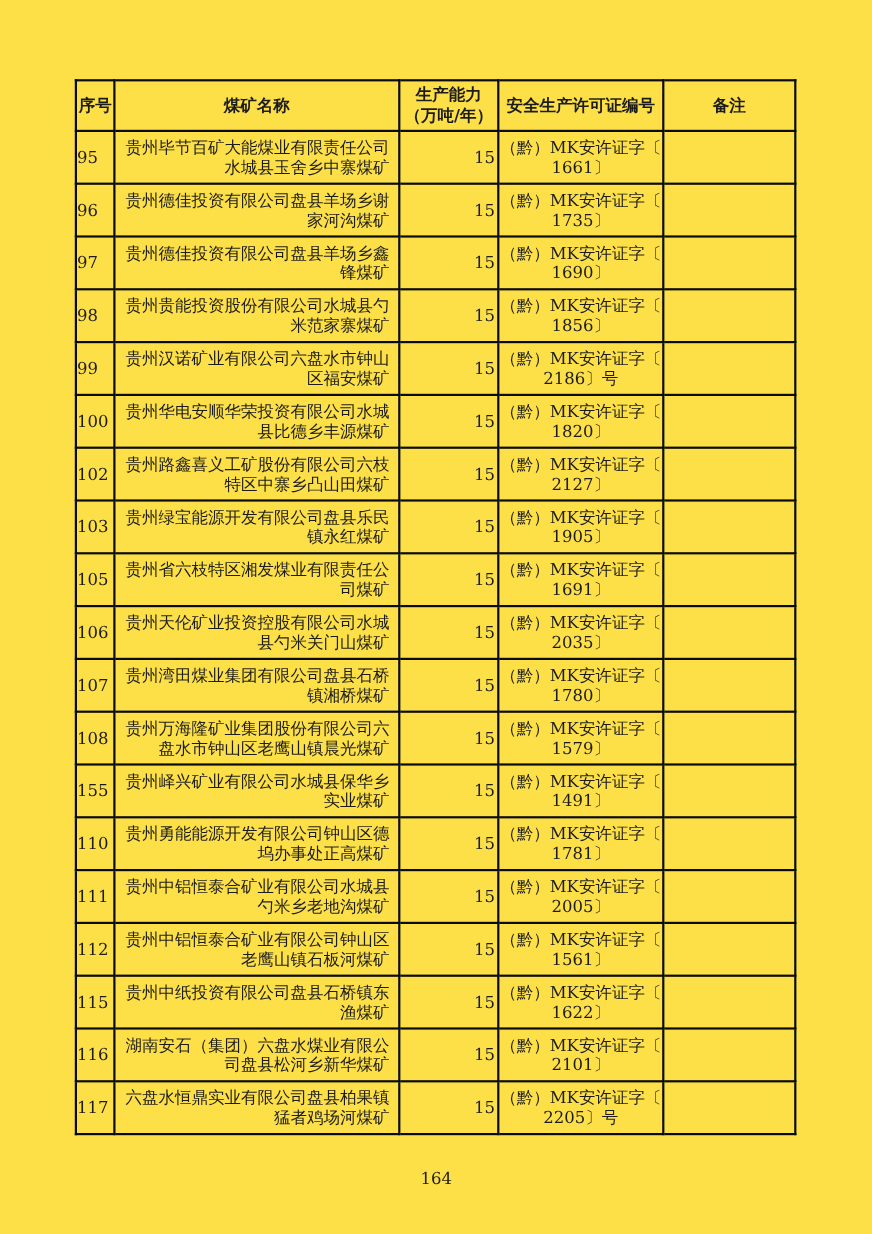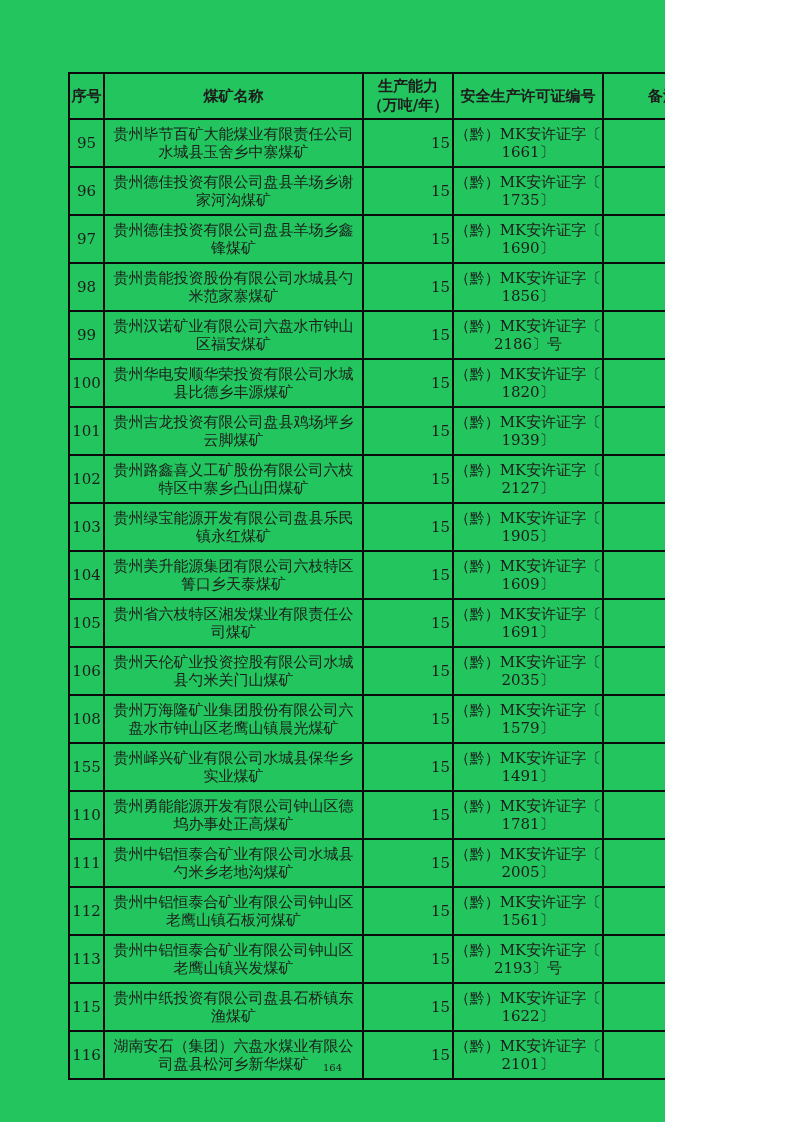--- a/index.html
+++ b/index.html
@@ -8,23 +8,23 @@
     background: #ffffff;
   }
   body {
     width: 793px;
     height: 1122px;
     font-family: "DejaVu Serif", "Liberation Serif", serif;
     color: #1c1c1c;
   }
   .page {
     position: relative;
-    width: 665px;
+    width: 793px;
     height: 1122px;
-    background: #22c55e;
+    background: #fde047;
     overflow: hidden;
   }
   table.mine-table {
     position: absolute;
     left: 68px;
     top: 72px;
     width: 654px;
     border-collapse: collapse;
     table-layout: fixed;
   }
@@ -43,46 +43,46 @@
     line-height: 19px;
   }
   .mine-table td {
     height: 36px;
     font-size: 15px;
     vertical-align: middle;
     line-height: 18px;
     padding: 1px 2px;
   }
   td.cell-no {
-    text-align: center;
+    text-align: left;
     padding: 0;
   }
   td.cell-name {
-    text-align: center;
+    text-align: right;
     padding: 1px 8px;
   }
   td.cell-cap {
     text-align: right;
   }
   td.cell-lic {
     text-align: center;
     padding: 5px 0;
     word-break: break-all;
     line-break: anywhere;
   }
   td.cell-remark {
     padding: 0;
   }
   .page-number {
     position: absolute;
     top: 1062px;
     left: 0;
     width: 100%;
     text-align: center;
-    font-size: 10px;
+    font-size: 15px;
     color: #1c1c1c;
   }
 </style>
 </head>
 <body>
 
 <div class="page">
 
   <table class="mine-table">
     <colgroup>
@@ -141,62 +141,55 @@
     <td class="cell-remark"></td>
   </tr>
         <tr>
     <td class="cell-no">100</td>
     <td class="cell-name">贵州华电安顺华荣投资有限公司水城县比德乡丰源煤矿</td>
     <td class="cell-cap">15</td>
     <td class="cell-lic">（黔）MK安许证字〔1820〕</td>
     <td class="cell-remark"></td>
   </tr>
         <tr>
-    <td class="cell-no">101</td>
-    <td class="cell-name">贵州吉龙投资有限公司盘县鸡场坪乡云脚煤矿</td>
-    <td class="cell-cap">15</td>
-    <td class="cell-lic">（黔）MK安许证字〔1939〕</td>
-    <td class="cell-remark"></td>
-  </tr>
-        <tr>
     <td class="cell-no">102</td>
     <td class="cell-name">贵州路鑫喜义工矿股份有限公司六枝特区中寨乡凸山田煤矿</td>
     <td class="cell-cap">15</td>
     <td class="cell-lic">（黔）MK安许证字〔2127〕</td>
     <td class="cell-remark"></td>
   </tr>
         <tr>
     <td class="cell-no">103</td>
     <td class="cell-name">贵州绿宝能源开发有限公司盘县乐民镇永红煤矿</td>
     <td class="cell-cap">15</td>
     <td class="cell-lic">（黔）MK安许证字〔1905〕</td>
     <td class="cell-remark"></td>
   </tr>
         <tr>
-    <td class="cell-no">104</td>
-    <td class="cell-name">贵州美升能源集团有限公司六枝特区箐口乡天泰煤矿</td>
-    <td class="cell-cap">15</td>
-    <td class="cell-lic">（黔）MK安许证字〔1609〕</td>
-    <td class="cell-remark"></td>
-  </tr>
-        <tr>
     <td class="cell-no">105</td>
     <td class="cell-name">贵州省六枝特区湘发煤业有限责任公司煤矿</td>
     <td class="cell-cap">15</td>
     <td class="cell-lic">（黔）MK安许证字〔1691〕</td>
     <td class="cell-remark"></td>
   </tr>
         <tr>
     <td class="cell-no">106</td>
     <td class="cell-name">贵州天伦矿业投资控股有限公司水城县勺米关门山煤矿</td>
     <td class="cell-cap">15</td>
     <td class="cell-lic">（黔）MK安许证字〔2035〕</td>
     <td class="cell-remark"></td>
   </tr>
         <tr>
+    <td class="cell-no">107</td>
+    <td class="cell-name">贵州湾田煤业集团有限公司盘县石桥镇湘桥煤矿</td>
+    <td class="cell-cap">15</td>
+    <td class="cell-lic">（黔）MK安许证字〔1780〕</td>
+    <td class="cell-remark"></td>
+  </tr>
+        <tr>
     <td class="cell-no">108</td>
     <td class="cell-name">贵州万海隆矿业集团股份有限公司六盘水市钟山区老鹰山镇晨光煤矿</td>
     <td class="cell-cap">15</td>
     <td class="cell-lic">（黔）MK安许证字〔1579〕</td>
     <td class="cell-remark"></td>
   </tr>
         <tr>
     <td class="cell-no">155</td>
     <td class="cell-name">贵州峄兴矿业有限公司水城县保华乡实业煤矿</td>
     <td class="cell-cap">15</td>
@@ -218,38 +211,38 @@
     <td class="cell-remark"></td>
   </tr>
         <tr>
     <td class="cell-no">112</td>
     <td class="cell-name">贵州中铝恒泰合矿业有限公司钟山区老鹰山镇石板河煤矿</td>
     <td class="cell-cap">15</td>
     <td class="cell-lic">（黔）MK安许证字〔1561〕</td>
     <td class="cell-remark"></td>
   </tr>
         <tr>
-    <td class="cell-no">113</td>
-    <td class="cell-name">贵州中铝恒泰合矿业有限公司钟山区老鹰山镇兴发煤矿</td>
-    <td class="cell-cap">15</td>
-    <td class="cell-lic">（黔）MK安许证字〔2193〕号</td>
-    <td class="cell-remark"></td>
-  </tr>
-        <tr>
     <td class="cell-no">115</td>
     <td class="cell-name">贵州中纸投资有限公司盘县石桥镇东渔煤矿</td>
     <td class="cell-cap">15</td>
     <td class="cell-lic">（黔）MK安许证字〔1622〕</td>
     <td class="cell-remark"></td>
   </tr>
         <tr>
     <td class="cell-no">116</td>
     <td class="cell-name">湖南安石（集团）六盘水煤业有限公司盘县松河乡新华煤矿</td>
     <td class="cell-cap">15</td>
     <td class="cell-lic">（黔）MK安许证字〔2101〕</td>
     <td class="cell-remark"></td>
   </tr>
+        <tr>
+    <td class="cell-no">117</td>
+    <td class="cell-name">六盘水恒鼎实业有限公司盘县柏果镇猛者鸡场河煤矿</td>
+    <td class="cell-cap">15</td>
+    <td class="cell-lic">（黔）MK安许证字〔2205〕号</td>
+    <td class="cell-remark"></td>
+  </tr>
       </tbody>
   </table>
 
   <div class="page-number">164</div>
 
 </div>
 
 </body></html>

